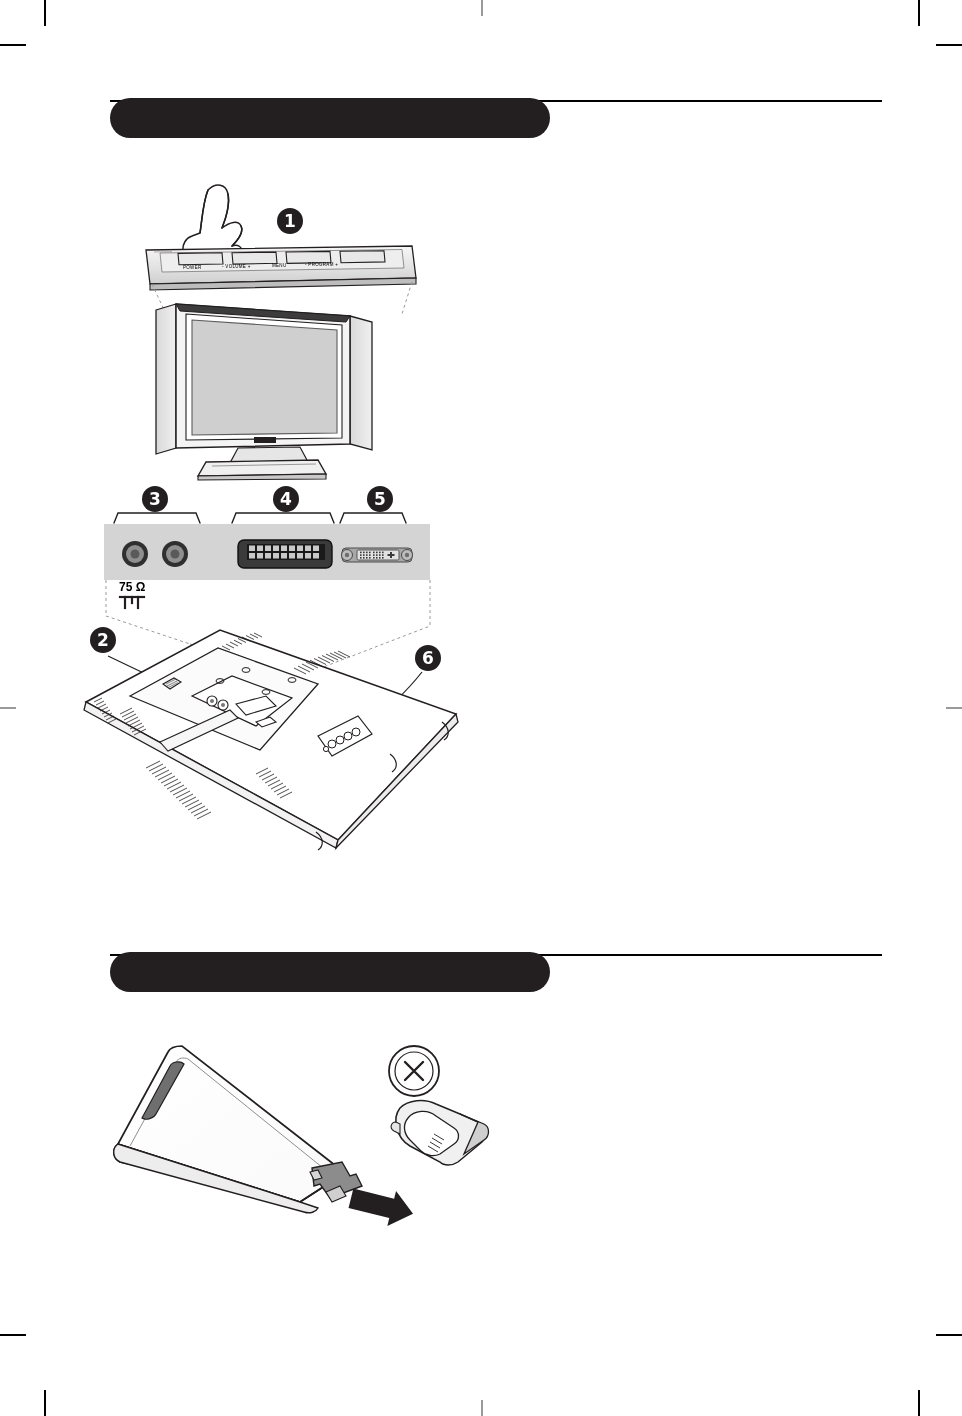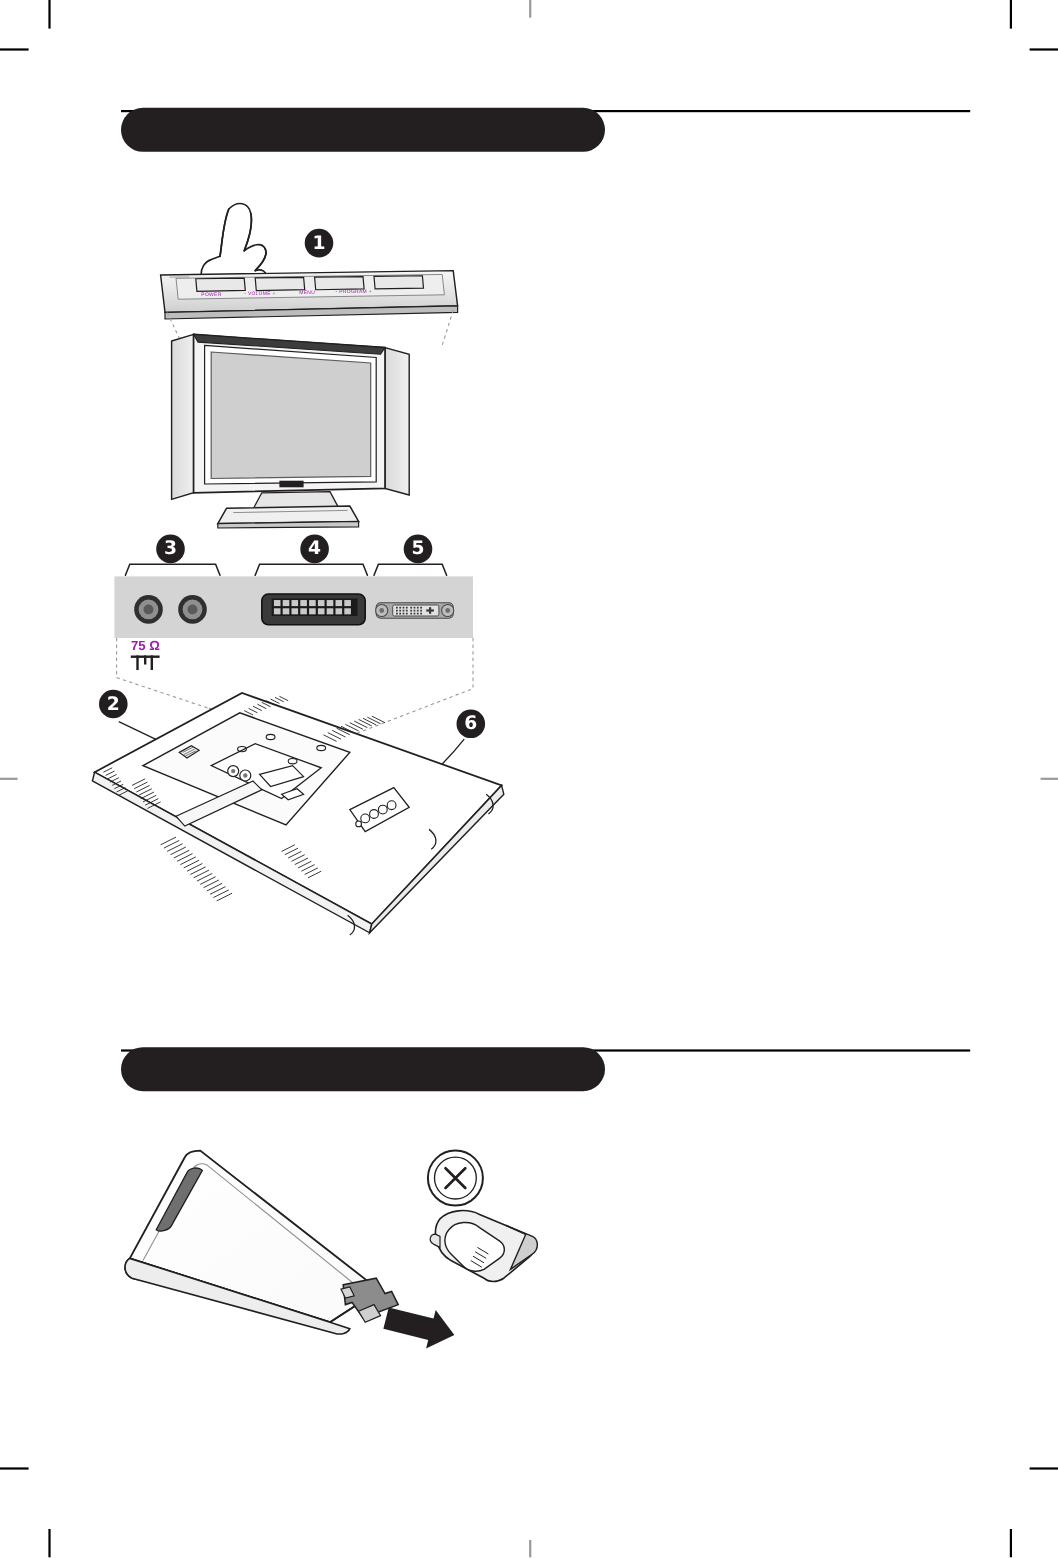--- a/index.html
+++ b/index.html
@@ -39,21 +39,21 @@
     background:#231f20;color:#fff;font-size:17px;font-weight:bold;
     line-height:26px;text-align:center;
     font-family:"DejaVu Sans", sans-serif;
   }
 
   
   .art{position:absolute;}
   svg{display:block;overflow:visible;}
   .lbl{
     position:absolute;font-family:"Liberation Sans",sans-serif;
-    color:#a21caf;white-space:nowrap;
+    color:#000000;white-space:nowrap;
   }
 </style>
 </head>
 <body>
 
 <div class="page">
 
   <div>
     <div class="crop v" style="left:44px;  top:0;"></div>
     <div class="crop h" style="left:0;     top:44px;"></div>

